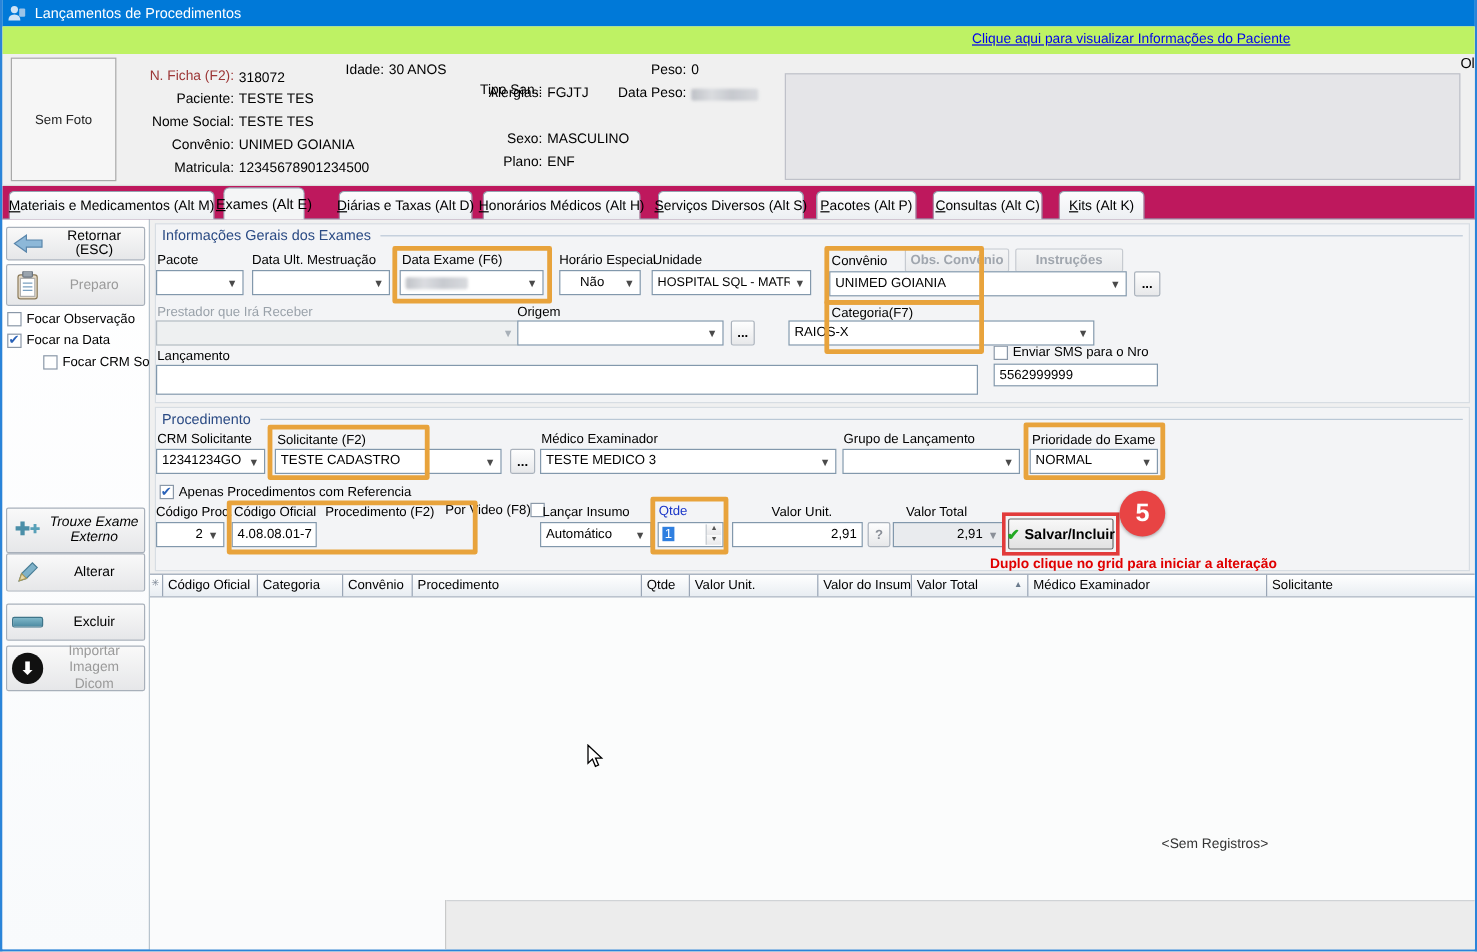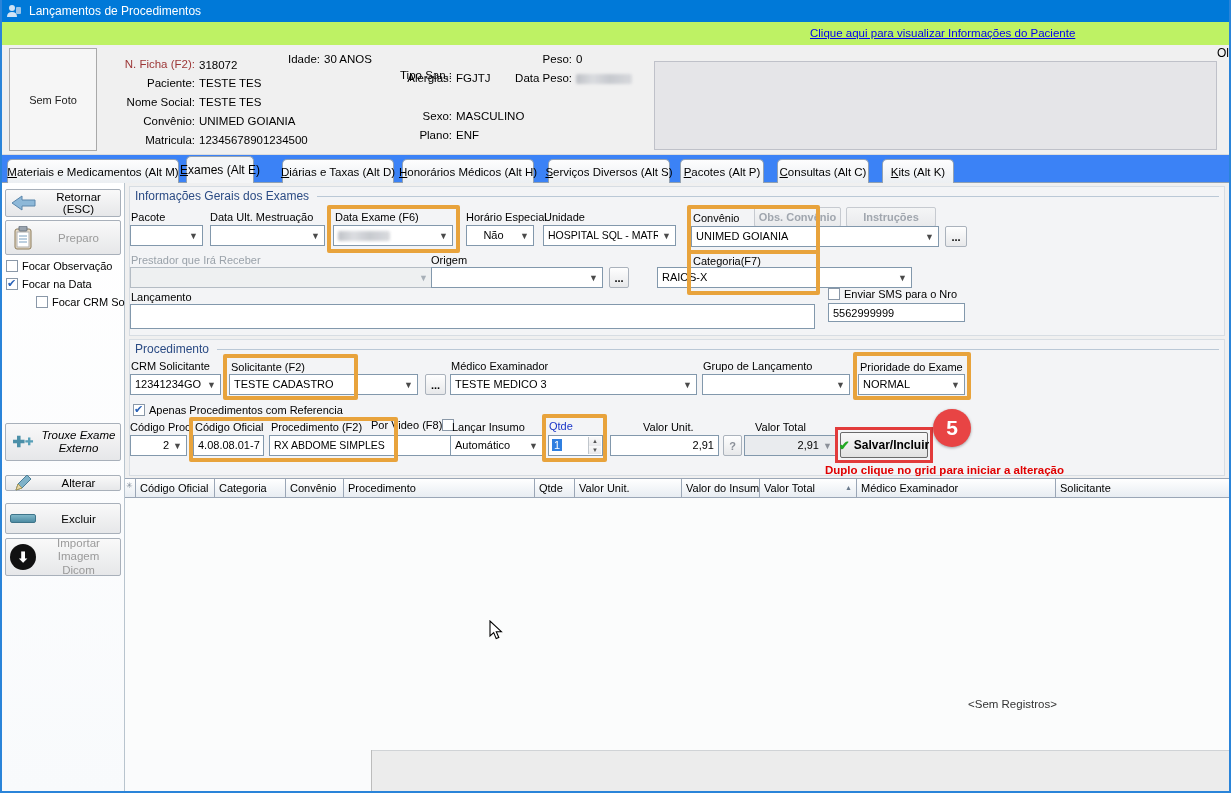--- a/index.html
+++ b/index.html
@@ -23,21 +23,21 @@
   .photo { position:absolute; left:7px; top:3px; width:88px; height:103px; background:#f6f6f6; border:1px solid #a9a9a9;
     display:flex; align-items:center; justify-content:center; color:#222; }
   .pl { position:absolute; text-align:right; white-space:nowrap; font-size:11.5px; }
   .pv { position:absolute; white-space:nowrap; font-size:11.5px; }
   .maroon { color:#9c3636; }
   .gpanel { position:absolute; left:652px; top:16px; width:563px; height:89px; background:#e5e5e8; border:1px solid #bfc1c9; }
   .corner { position:absolute; right:0px; top:1px; font-size:12px; }
   .censor { position:absolute; height:10px; border-radius:2px; filter:blur(1.5px); opacity:.9;
     background:linear-gradient(90deg,#b9bcc2,#d8dade 30%,#c2c5cb 60%,#d5d7db); }
   
-  .tabstrip { position:absolute; left:0; top:155px; width:1227px; height:28px; background:#3b82f6; border-bottom:1px solid #8fa0b2; }
+  .tabstrip { position:absolute; left:0; top:155px; width:1227px; height:28px; background:#be185d; border-bottom:1px solid #8fa0b2; }
   .tab { position:absolute; top:4px; height:24px; background:linear-gradient(#fdfdfe,#eceff2);
     border:1px solid #94a2b2; border-bottom:none; border-radius:5px 5px 0 0;
     display:flex; align-items:center; justify-content:center; font-size:11.5px; cursor:default; }
   .tab span { display:block; white-space:nowrap; }
   .tab span::first-letter { text-decoration:underline; }
   .tab.active { top:1px; height:27px; background:#f4f5f6; z-index:3; font-size:12px; }
   
   .sidebar { position:absolute; left:0; top:183px; width:123px; height:610px;
     background:linear-gradient(180deg,#ffffff,#f8fafc); border-right:1px solid #b8c4ce; }
   .sbtn { position:absolute; left:3px; width:116px; background:linear-gradient(#f9f9f9,#e6e7e9);
@@ -220,21 +220,21 @@
       <span>Focar CRM Solicit.</span>
     </div>
 
     <div class="sbtn" style="top:240px; height:38px;">
       <span class="iconblk plusicon">
           <span>✚</span>
           <small>✚</small>
         </span>
       <span class="txt" style="line-height:1.15;font-style:italic;">Trouxe Exame Externo</span>
     </div>
-    <div class="sbtn" style="top:292px; height:16px;">
+    <div class="sbtn" style="top:278px; height:32px;">
       <span class="iconblk">
         <svg width="22" height="22" viewBox="0 0 22 22">
             <path d="M4 18 L6 12 L15 3 L19 7 L10 16 Z" fill="#7fb2c9" stroke="#4a7e96"></path>
             <path d="M4 18 L6 12 L10 16 Z" fill="#e8d8a8" stroke="#a89858"></path>
           </svg>
       </span>
       <span class="txt">Alterar</span>
     </div>
     <div class="sbtn" style="top:320px; height:31px;">
       <span class="iconblk">
@@ -386,24 +386,20 @@
     <span class="lbl" style="left:5px; top:238px;">Código Proc.</span>
     <div class="combo" style="left:5px; top:252px; width:57px;">
         <span class="val r">2</span>
         <span class="arr">▼</span>
       </div>
 
     <span class="lbl" style="left:70px; top:238px;">Código Oficial</span>
     <div class="input" style="left:68px; top:252px; width:71px; height:21px;"><span>4.08.08.01-7</span></div>
 
     <span class="lbl" style="left:146px; top:238px;">Procedimento (F2)</span>
-    <div class="combo" style="left:144px; top:252px; width:196px; font-size:10.5px;">
-        <span class="val">RX ABDOME SIMPLES</span>
-        <span class="arr">▼</span>
-      </div>
     <div class="hl" style="left:64px; top:234px; width:209px; height:45px;"></div>
 
     <span class="lbl" style="left:246px; top:236px;">Por Video (F8)</span>
     <span class="cb abs" style="left:317px; top:236px;"></span>
 
     <span class="lbl" style="left:327px; top:238px;">Lançar Insumo</span>
     <div class="combo" style="left:325px; top:252px; width:93px;">
         <span class="val">Automático</span>
         <span class="arr">▼</span>
       </div>

